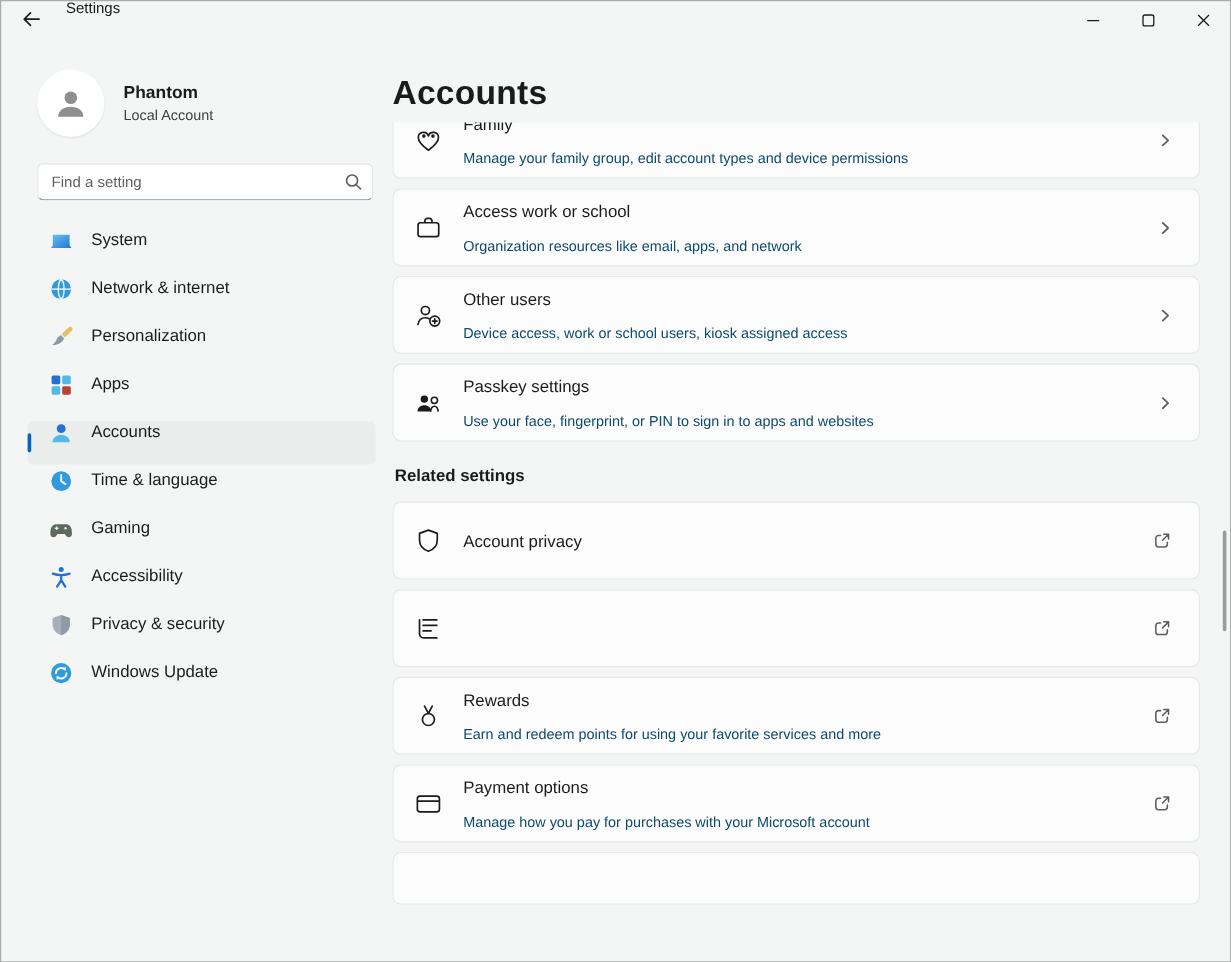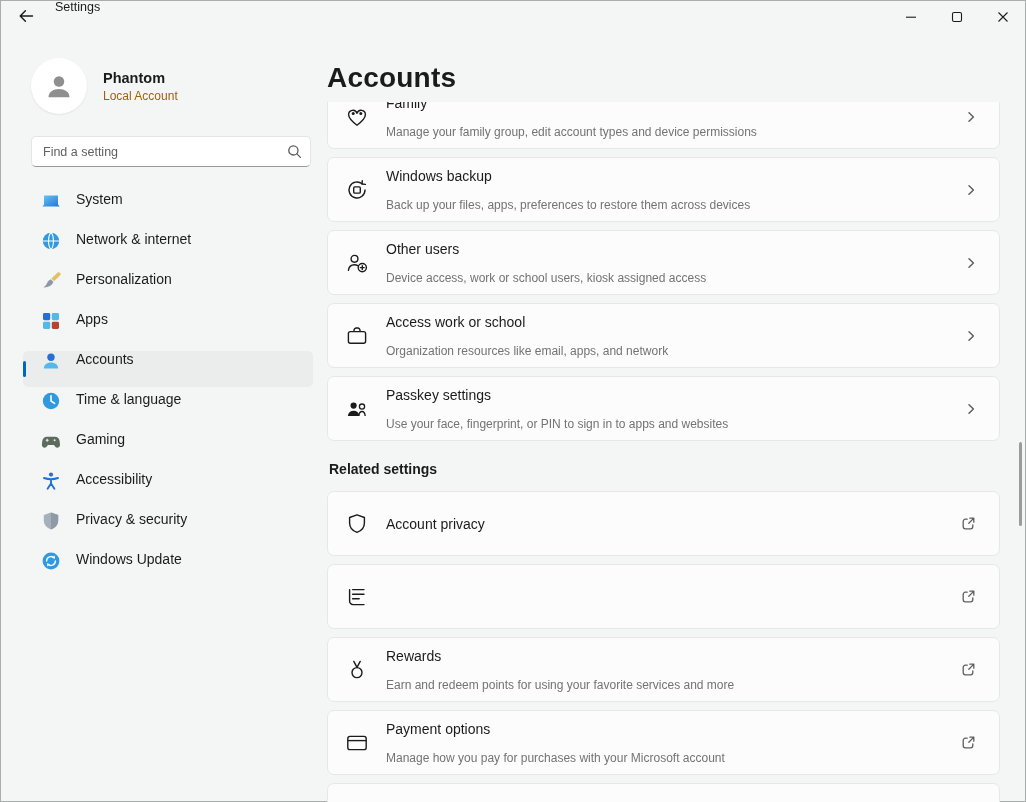--- a/index.html
+++ b/index.html
@@ -17,21 +17,21 @@
   .cap-btn{width:46px;height:34px;display:flex;align-items:center;justify-content:center;
            border:none;background:transparent;cursor:pointer}
 
   
   .sidebar{position:absolute;top:48px;left:23px;width:290px;bottom:0}
   .user{display:flex;align-items:center;margin:10px 0 0 8px}
   .avatar{width:56px;height:56px;border-radius:50%;background:#fff;display:flex;
           align-items:center;justify-content:center;box-shadow:0 1px 2px rgba(0,0,0,.08)}
   .user-text{margin-left:16px}
   .user-name{font-size:14.5px;font-weight:700}
-  .user-type{font-size:12px;color:#a16207;margin-top:3px}
+  .user-type{font-size:12px;color:#404040;margin-top:3px}
   .searchbox{position:relative;margin:22px 0 0 8px;width:280px}
   .searchbox input{width:100%;height:31px;background:#fff;border:1px solid #e2e5e3;
                    border-bottom:1px solid #999;border-radius:5px;padding:0 32px 0 11px;
                    font-size:12.5px;color:#1b1b1b;font-family:inherit;outline:none}
   .searchbox input::placeholder{color:#616161}
   .search-icon{position:absolute;right:9px;top:8px;display:flex}
   .nav{margin-top:24px}
   .nav-item{position:relative;display:flex;align-items:flex-start;height:36px;margin-bottom:4px;
             padding-left:18px;border-radius:5px;cursor:pointer}
   .nav-item.selected{background:#eaedeb}
@@ -45,21 +45,21 @@
   .main{position:absolute;top:48px;left:312px;right:0;bottom:0;padding:14px 26px 0 15px}
   .page-title{font-size:28px;font-weight:700;letter-spacing:.2px}
   .cards{margin-top:8px;overflow:hidden}
   .card{display:flex;align-items:center;background:#fbfcfb;border:1px solid #e6e8e7;
         border-radius:7px;height:65px;margin-bottom:8px;padding:0 22px 0 16px;cursor:pointer}
   .card.first{margin-top:-18px}
   .card.partial{height:44px;margin-bottom:0}
   .card-icon{width:26px;display:flex;justify-content:center;flex:none}
   .card-text{margin-left:16px;display:flex;flex-direction:column;gap:14px}
   .card-title{font-size:14px}
-  .card-desc{font-size:12px;color:#737373}
+  .card-desc{font-size:12px;color:#0c4a6e}
   .card-action{margin-left:auto;display:flex;flex:none}
   .section-header{font-size:14px;font-weight:700;margin:20px 0 14px 2px}
 
   .scroll-thumb{position:absolute;right:4px;top:442px;width:3px;height:84px;
                 background:#9b9b9b;border-radius:2px;cursor:pointer}
 </style>
 </head>
 <body>
 
 <div class="titlebar">
@@ -266,69 +266,51 @@
         <div class="card-title">Family</div>
         <div class="card-desc">Manage your family group, edit account types and device permissions</div>
       </div>
       <span class="card-action">
         <svg width="12" height="12" viewBox="0 0 12 12" fill="none" stroke="#5e5e5e" stroke-width="1.5">
           <path d="M4 1.8 L8.4 6 L4 10.2" stroke-linecap="round" stroke-linejoin="round"></path>
           </svg>
       </span>
     </div>
 
-    <div class="card">
-      <span class="card-icon">
-        <svg width="24" height="24" viewBox="0 0 24 24" fill="none" stroke="#1b1b1b" stroke-width="1.4">
-          <path d="M20 12 a8 8 0 1 1 -2.9-6.2" stroke-linecap="round"></path>
-          <path d="M17.3 2.6 l-.3 3.4 3.4.4" stroke-linecap="round" stroke-linejoin="round"></path>
-          <rect x="8.7" y="8.9" width="6.6" height="6.2" rx="1.2"></rect>
-        </svg>
-      </span>
-      <div class="card-text">
-        <div class="card-title">Windows backup</div>
-        <div class="card-desc">Back up your files, apps, preferences to restore them across devices</div>
+
+    <div class="card">
+      <span class="card-icon">
+        <svg width="24" height="24" viewBox="0 0 24 24" fill="none" stroke="#1b1b1b" stroke-width="1.4">
+          <rect x="3.4" y="7.6" width="17.2" height="11.6" rx="2"></rect>
+          <path d="M9 7.6 V6.2 a2.2 2.2 0 0 1 2.2-2.2 h1.6 A2.2 2.2 0 0 1 15 6.2 V7.6"></path>
+        </svg>
+      </span>
+      <div class="card-text">
+        <div class="card-title">Access work or school</div>
+        <div class="card-desc">Organization resources like email, apps, and network</div>
       </div>
       <span class="card-action">
         <svg width="12" height="12" viewBox="0 0 12 12" fill="none" stroke="#5e5e5e" stroke-width="1.5">
           <path d="M4 1.8 L8.4 6 L4 10.2" stroke-linecap="round" stroke-linejoin="round"></path>
           </svg>
       </span>
     </div>
 
     <div class="card">
       <span class="card-icon">
         <svg width="24" height="24" viewBox="0 0 24 24" fill="none" stroke="#1b1b1b" stroke-width="1.4">
           <circle cx="9.5" cy="7.8" r="3.4"></circle>
           <path d="M3.4 19.4 c.5-3.6 3-5.6 6.1-5.6 1.2 0 2.3.3 3.2.8" stroke-linecap="round"></path>
           <circle cx="17.3" cy="16.6" r="4.1"></circle>
           <path d="M17.3 14.7 v3.8 M15.4 16.6 h3.8" stroke-linecap="round"></path>
         </svg>
       </span>
       <div class="card-text">
         <div class="card-title">Other users</div>
         <div class="card-desc">Device access, work or school users, kiosk assigned access</div>
-      </div>
-      <span class="card-action">
-        <svg width="12" height="12" viewBox="0 0 12 12" fill="none" stroke="#5e5e5e" stroke-width="1.5">
-          <path d="M4 1.8 L8.4 6 L4 10.2" stroke-linecap="round" stroke-linejoin="round"></path>
-          </svg>
-      </span>
-    </div>
-
-    <div class="card">
-      <span class="card-icon">
-        <svg width="24" height="24" viewBox="0 0 24 24" fill="none" stroke="#1b1b1b" stroke-width="1.4">
-          <rect x="3.4" y="7.6" width="17.2" height="11.6" rx="2"></rect>
-          <path d="M9 7.6 V6.2 a2.2 2.2 0 0 1 2.2-2.2 h1.6 A2.2 2.2 0 0 1 15 6.2 V7.6"></path>
-        </svg>
-      </span>
-      <div class="card-text">
-        <div class="card-title">Access work or school</div>
-        <div class="card-desc">Organization resources like email, apps, and network</div>
       </div>
       <span class="card-action">
         <svg width="12" height="12" viewBox="0 0 12 12" fill="none" stroke="#5e5e5e" stroke-width="1.5">
           <path d="M4 1.8 L8.4 6 L4 10.2" stroke-linecap="round" stroke-linejoin="round"></path>
           </svg>
       </span>
     </div>
 
     <div class="card">
       <span class="card-icon">

